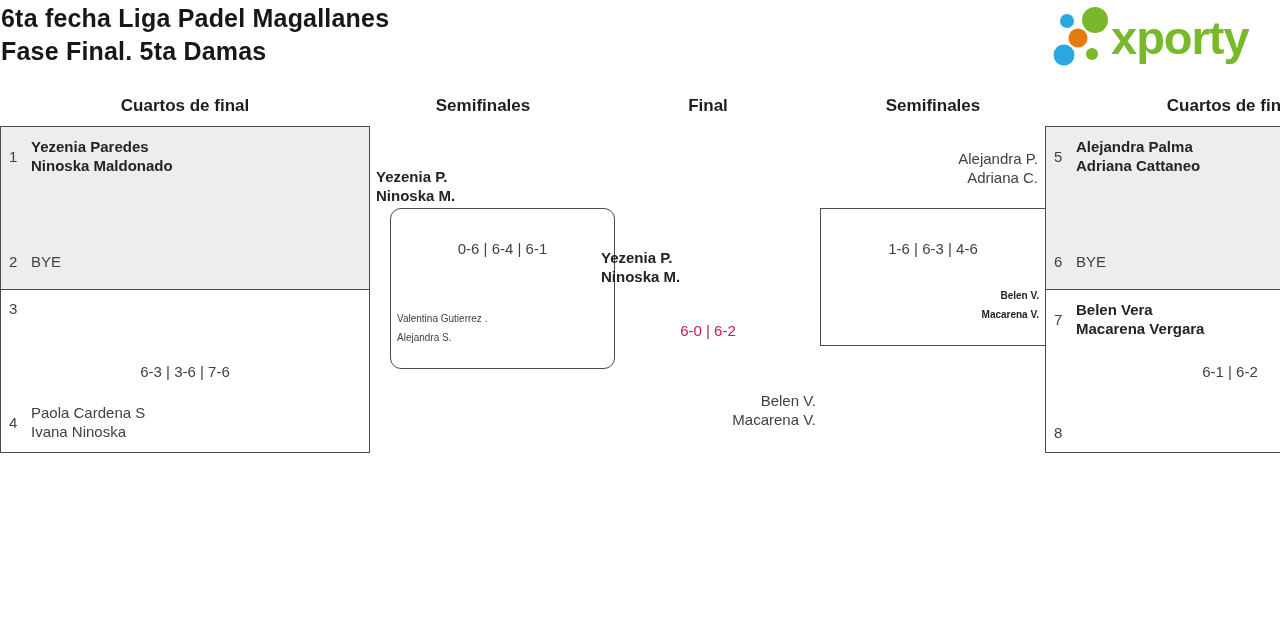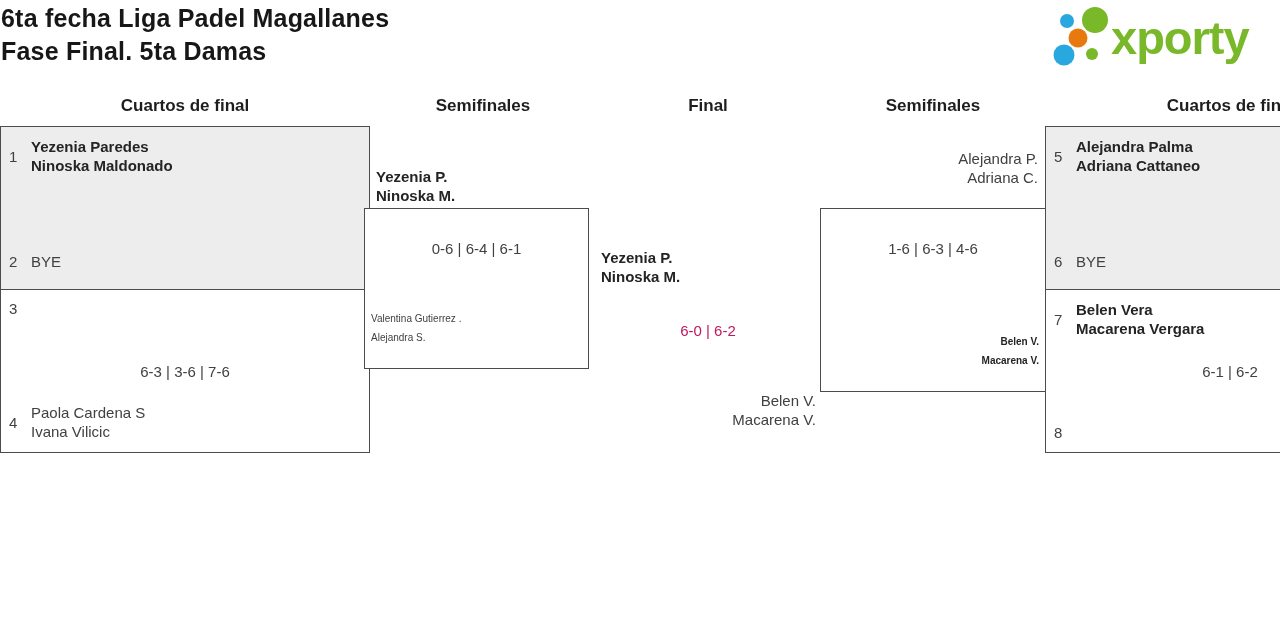--- a/index.html
+++ b/index.html
@@ -97,31 +97,31 @@
 
   <div class="match-box" style="left:0;top:289px;height:164px;">
     <div class="team-row top">
       <span class="seed">3</span>
     </div>
     <div class="score">6-3 | 3-6 | 7-6</div>
     <div class="team-row bot">
       <span class="seed">4</span>
       <span class="names">
         <span class="line">Paola Cardena S</span>
-        <span class="line">Ivana Vilicic</span>
+        <span class="line">Ivana Ninoska</span>
       </span>
     </div>
   </div>
 
   <div class="float-names winner" style="left:376px;top:149px;">
     <span class="line">Yezenia P.</span>
     <span class="line">Ninoska M.</span>
   </div>
 
-  <div class="sf-box" style="left:364px;top:208px;width:225px;height:161px;">
+  <div class="sf-box" style="left:390px;top:208px;width:225px;height:161px;border-radius:11px;">
     <div class="sf-score">0-6 | 6-4 | 6-1</div>
     <div class="sf-team left">
       <span class="line">Valentina Gutierrez .</span>
       <span class="line">Alejandra S.</span>
     </div>
   </div>
 
   <div class="float-names winner" style="left:601px;top:230px;">
     <span class="line">Yezenia P.</span>
     <span class="line">Ninoska M.</span>
@@ -130,21 +130,21 @@
   <div class="float-names align-right" style="right:464px;top:391px;">
     <span class="line">Belen V.</span>
     <span class="line">Macarena V.</span>
   </div>
 
   <div class="float-names align-right" style="right:242px;top:149px;">
     <span class="line">Alejandra P.</span>
     <span class="line">Adriana C.</span>
   </div>
 
-  <div class="sf-box" style="left:820px;top:208px;width:226px;height:184px;">
+  <div class="sf-box" style="left:820px;top:208px;width:226px;height:138px;">
     <div class="sf-score">1-6 | 6-3 | 4-6</div>
     <div class="sf-team right winner">
       <span class="line">Belen V.</span>
       <span class="line">Macarena V.</span>
     </div>
   </div>
 
   <div class="match-box shaded" style="left:1045px;top:126px;height:164px;">
     <div class="team-row top">
       <span class="seed">5</span>

